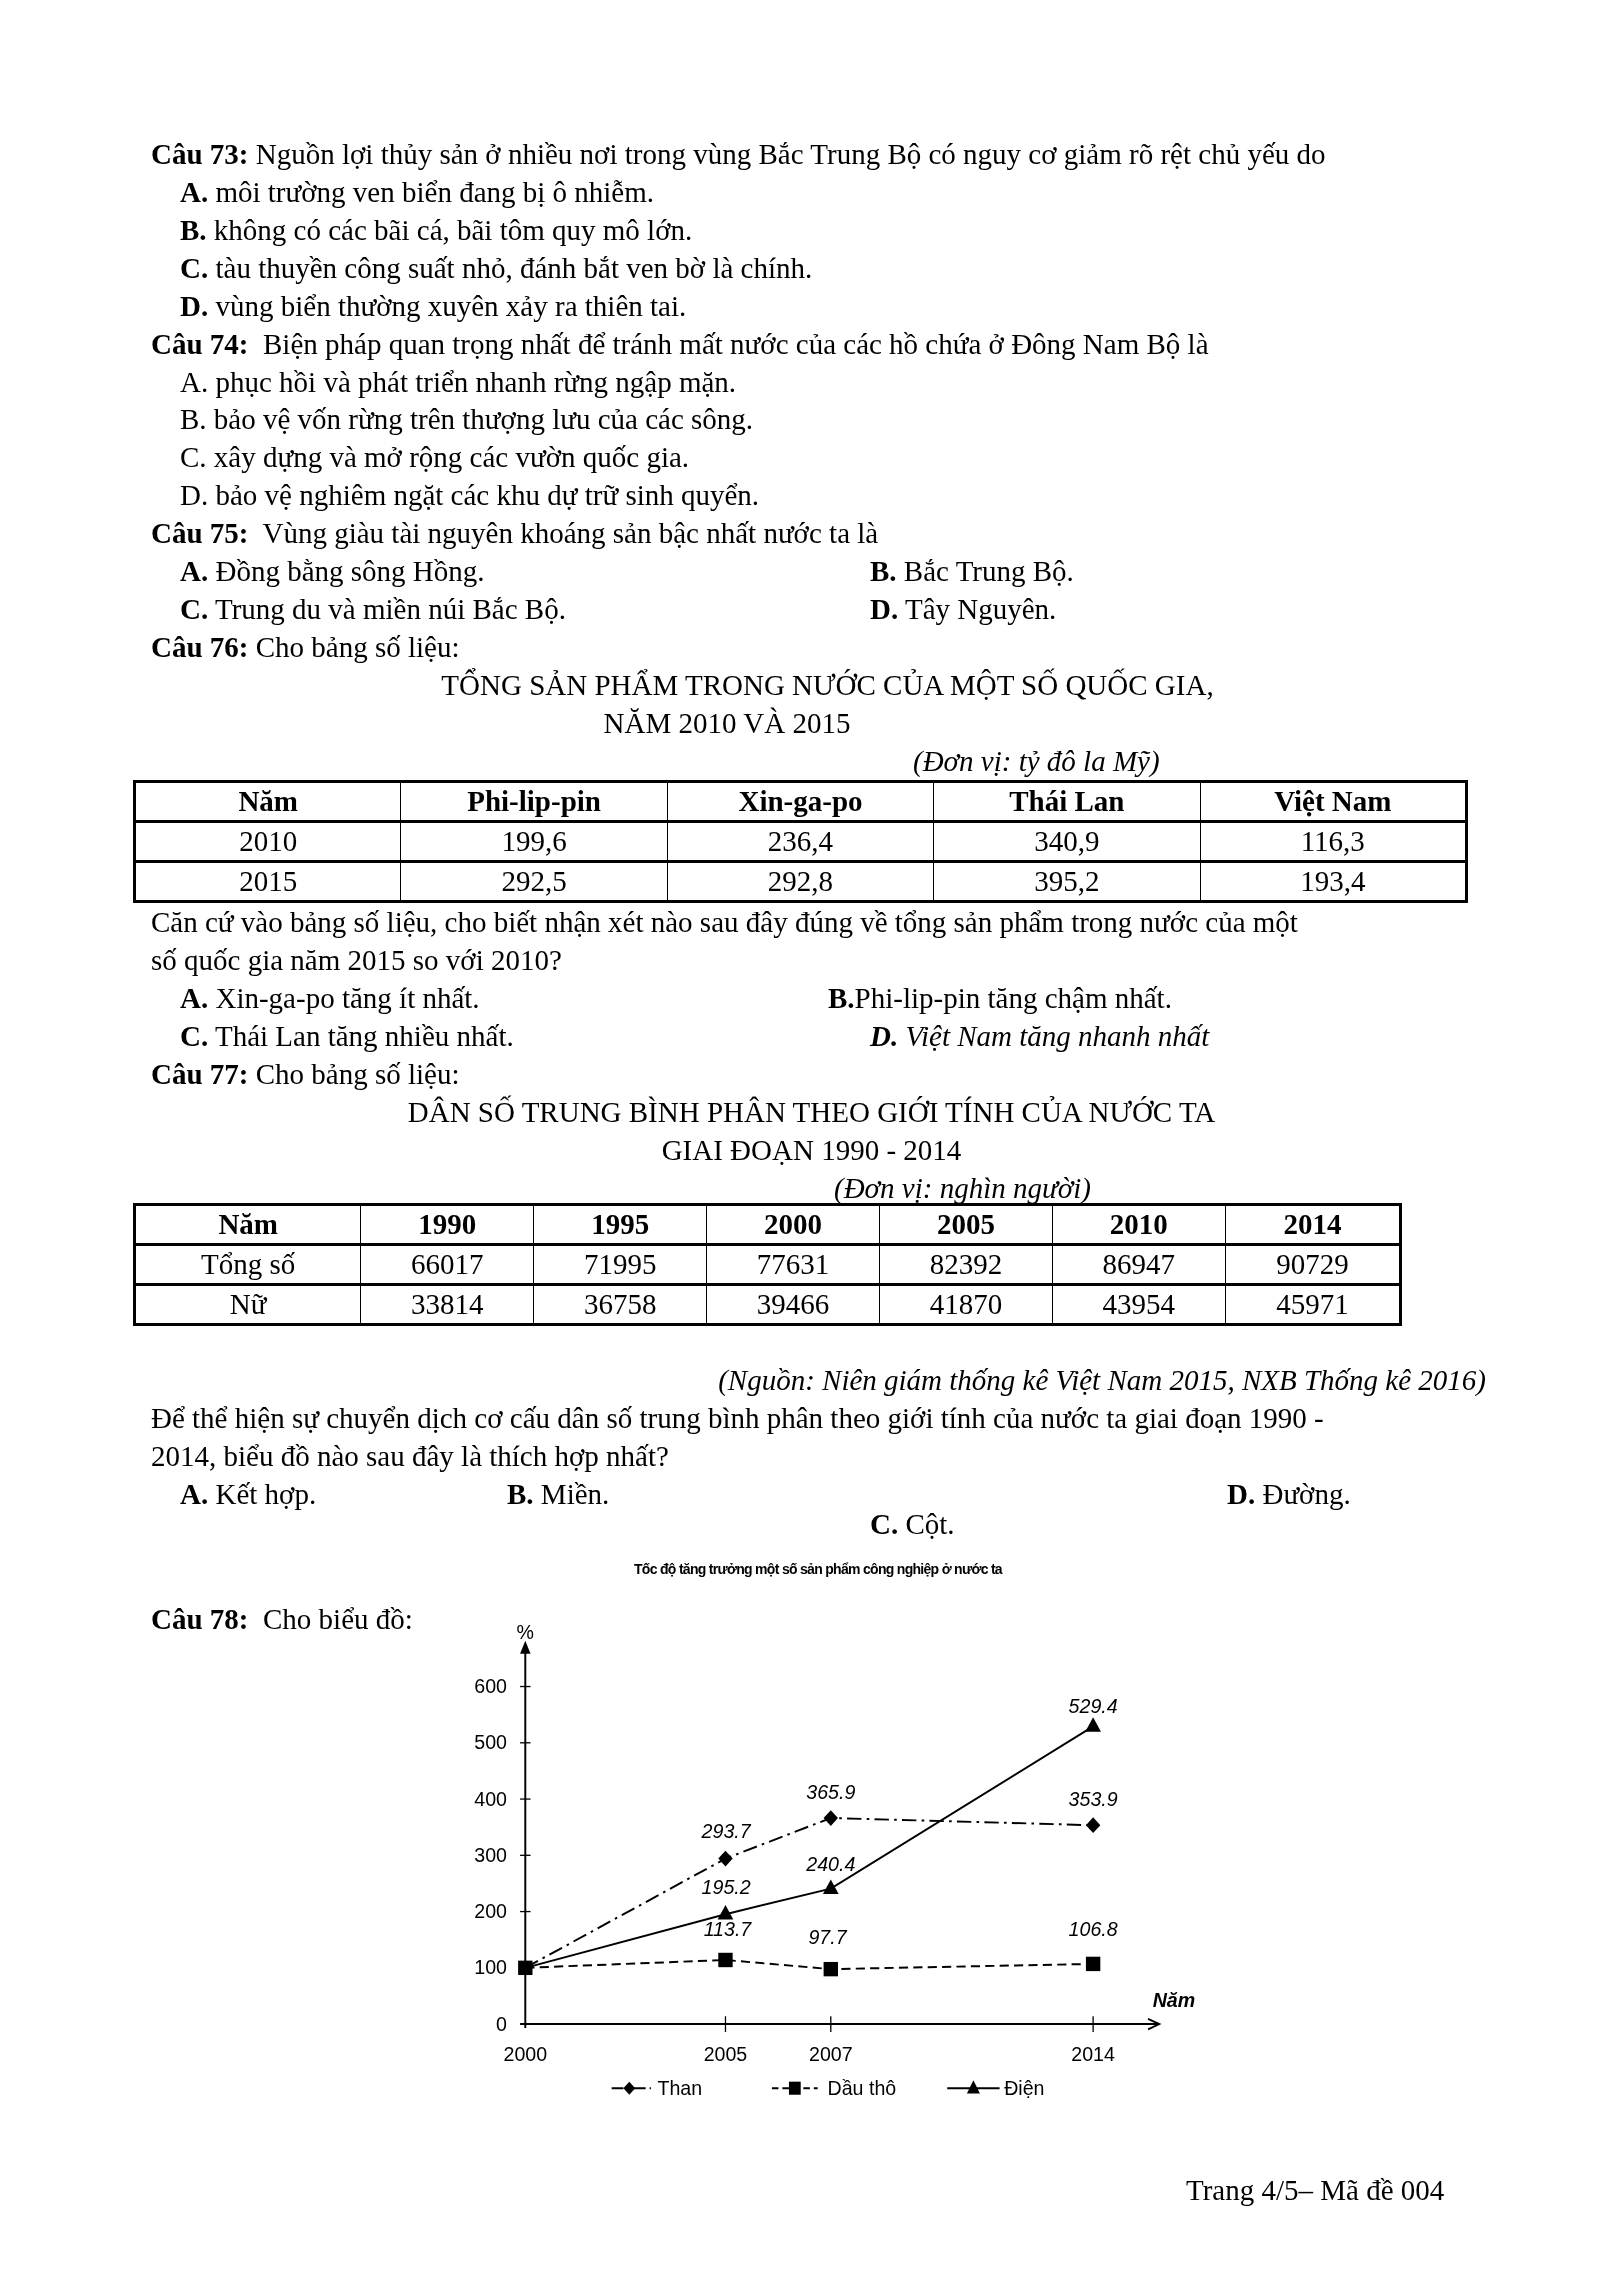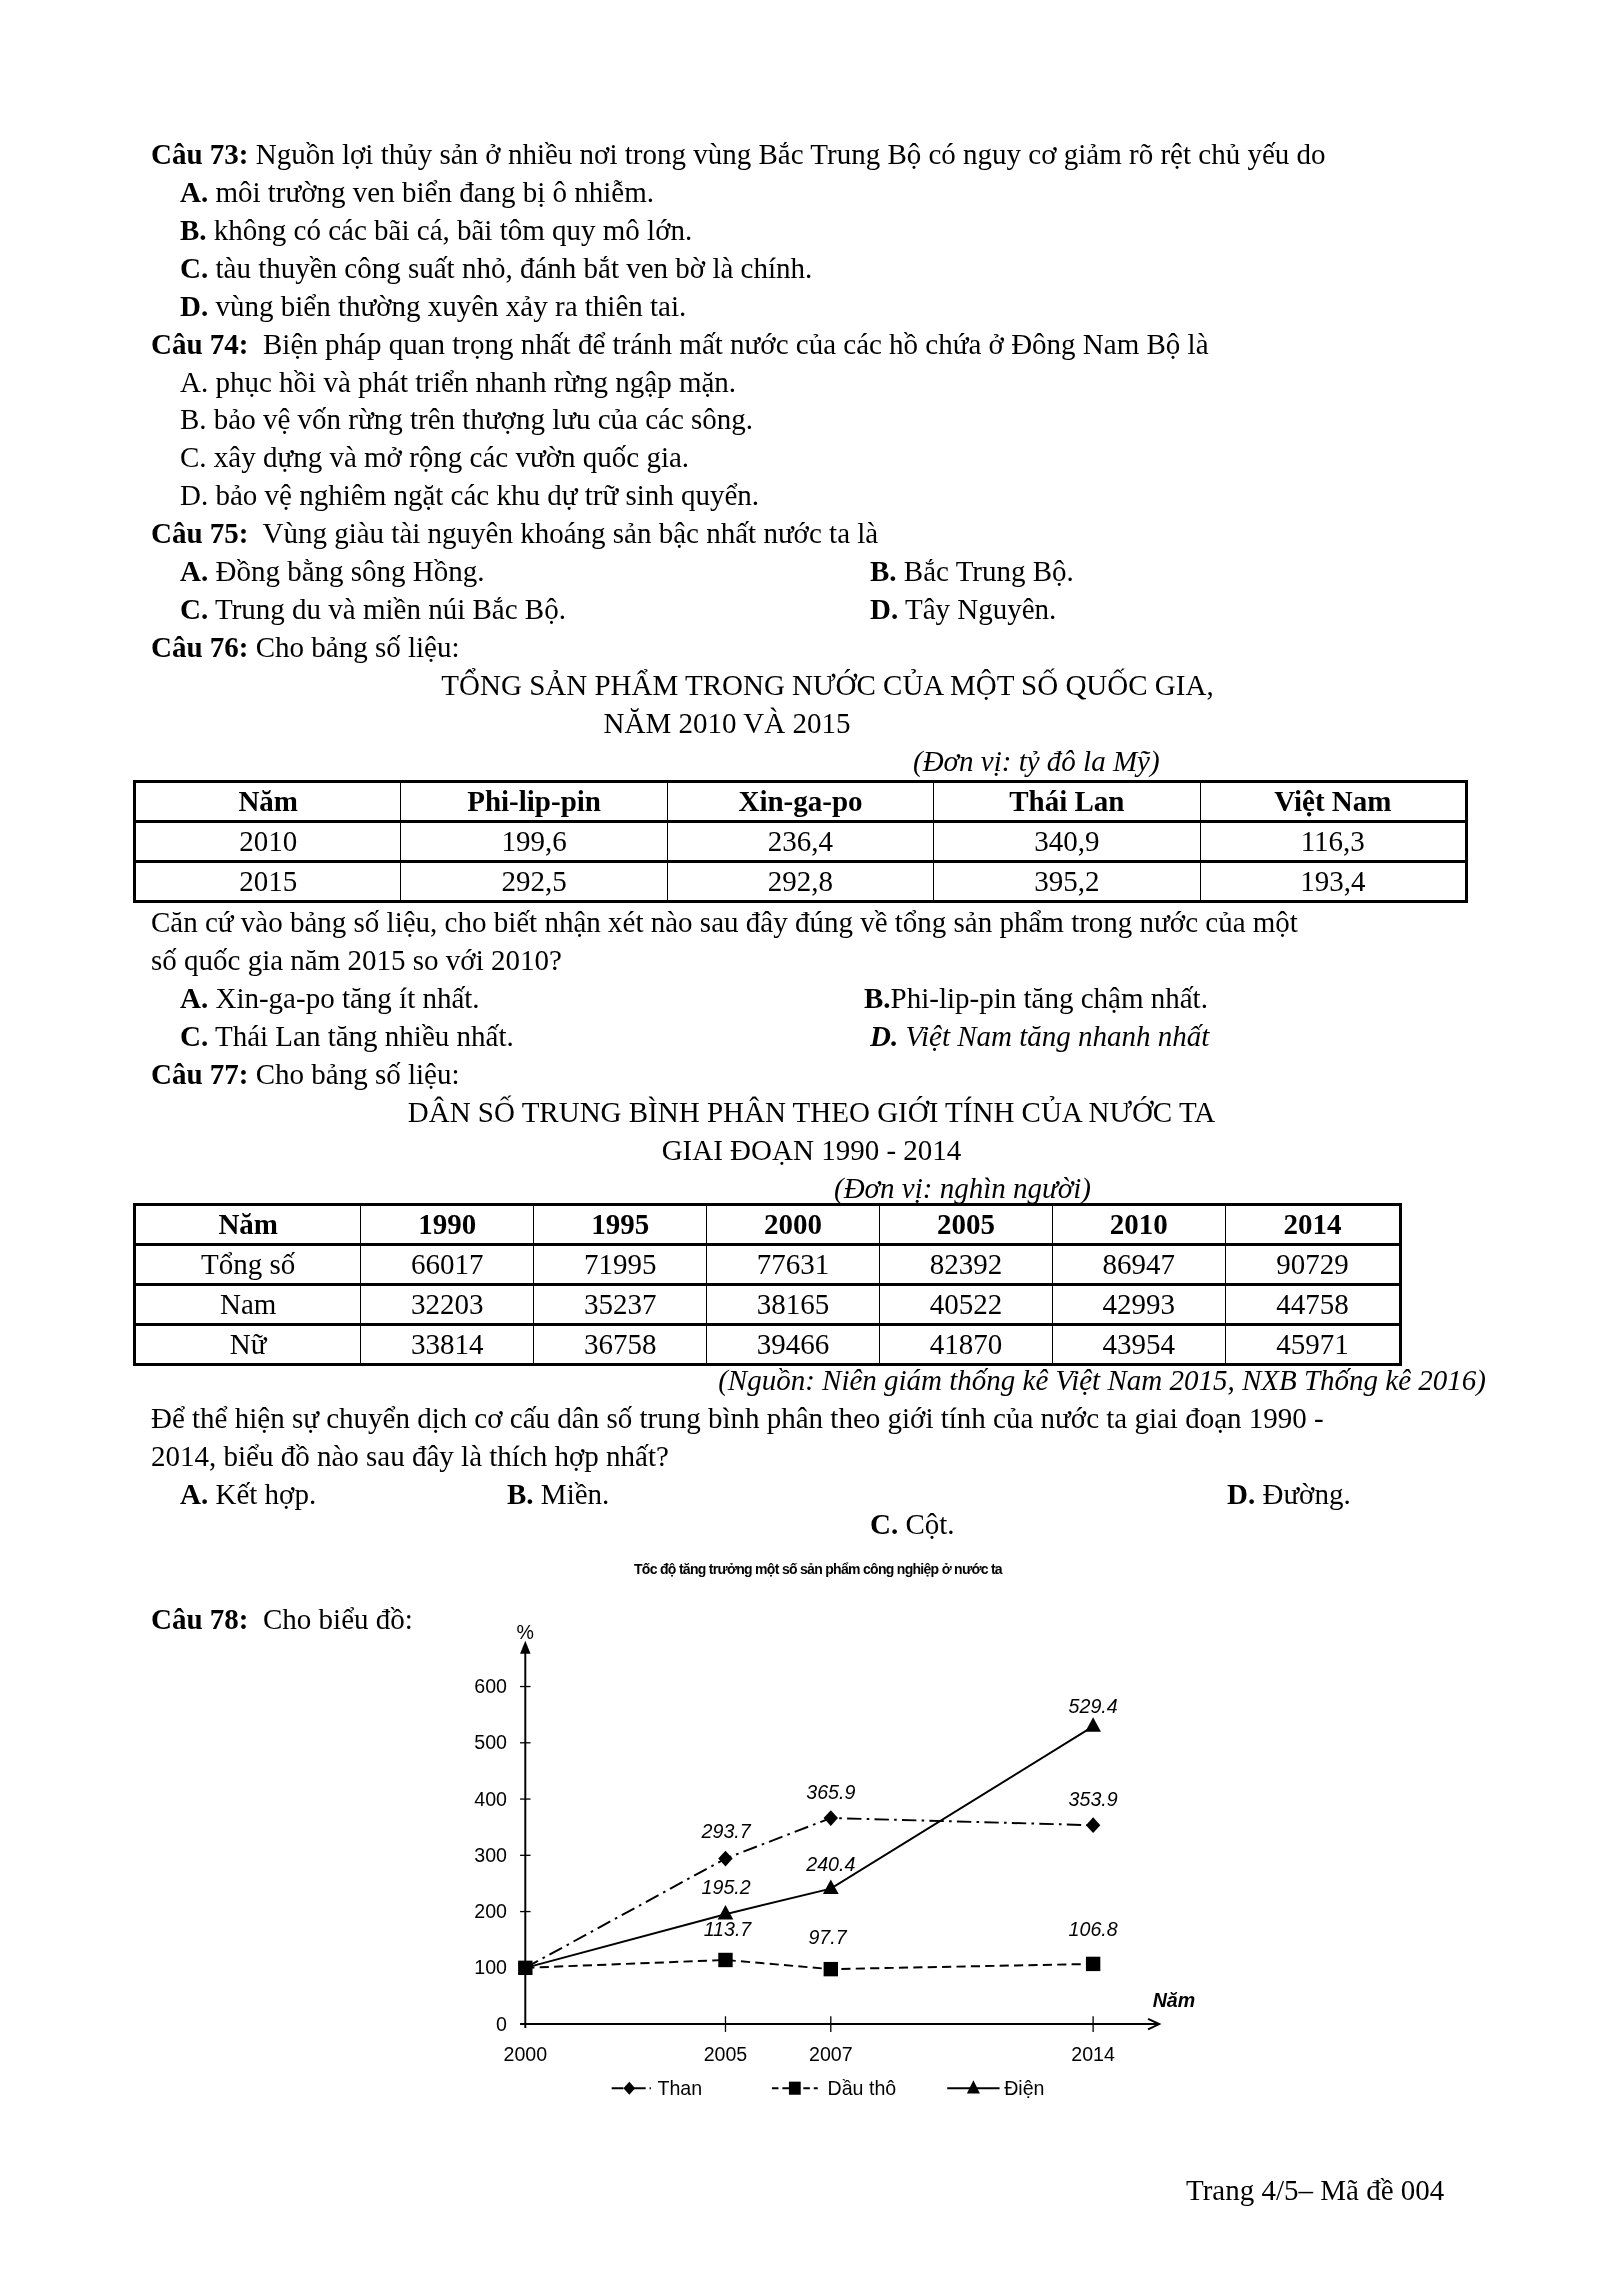--- a/index.html
+++ b/index.html
@@ -77,21 +77,21 @@
     <td>292,8</td>
     <td>395,2</td>
     <td>193,4</td>
   </tr>
 </tbody>
   </table>
 
 <div class="abs txt" style="left:151px; top:903px;">Căn cứ vào bảng số liệu, cho biết nhận xét nào sau đây đúng về tổng sản phẩm trong nước của một</div>
 <div class="abs txt" style="left:151px; top:941px;">số quốc gia năm 2015 so với 2010?</div>
 <div class="abs txt" style="left:180px; top:979px;"><span class="b">A.</span> <span>Xin-ga-po tăng ít nhất.</span></div>
-<div class="abs txt" style="left:864px; top:979px;"><span class="b">B.</span><span>Phi-lip-pin tăng chậm nhất.</span></div>
+<div class="abs txt" style="left:828px; top:979px;"><span class="b">B.</span><span>Phi-lip-pin tăng chậm nhất.</span></div>
 <div class="abs txt" style="left:180px; top:1017px;"><span class="b">C.</span> <span>Thái Lan tăng nhiều nhất.</span></div>
 <div class="abs txt" style="left:870px; top:1017px;font-style:italic;"><span class="b">D.</span> <span>Việt Nam tăng nhanh nhất</span></div>
 
 <div class="abs txt" style="left:151px; top:1055px;">
   <span class="b">Câu 77:</span>
   <span>Cho bảng số liệu:</span>
 </div>
 <div class="abs txt center" style="left:0; width:1623px; top:1093px;">DÂN SỐ TRUNG BÌNH PHÂN THEO GIỚI TÍNH CỦA NƯỚC TA</div>
 <div class="abs txt center" style="left:0; width:1623px; top:1131px;">GIAI ĐOẠN 1990 - 2014</div>
 <div class="abs txt it" style="left:834px; top:1169px;">(Đơn vị: nghìn người)</div>
@@ -108,29 +108,20 @@
     <th>2014</th>
   </tr>
   <tr>
     <td>Tổng số</td>
     <td>66017</td>
     <td>71995</td>
     <td>77631</td>
     <td>82392</td>
     <td>86947</td>
     <td>90729</td>
-  </tr>
-  <tr>
-    <td>Nam</td>
-    <td>32203</td>
-    <td>35237</td>
-    <td>38165</td>
-    <td>40522</td>
-    <td>42993</td>
-    <td>44758</td>
   </tr>
   <tr>
     <td>Nữ</td>
     <td>33814</td>
     <td>36758</td>
     <td>39466</td>
     <td>41870</td>
     <td>43954</td>
     <td>45971</td>
   </tr>

